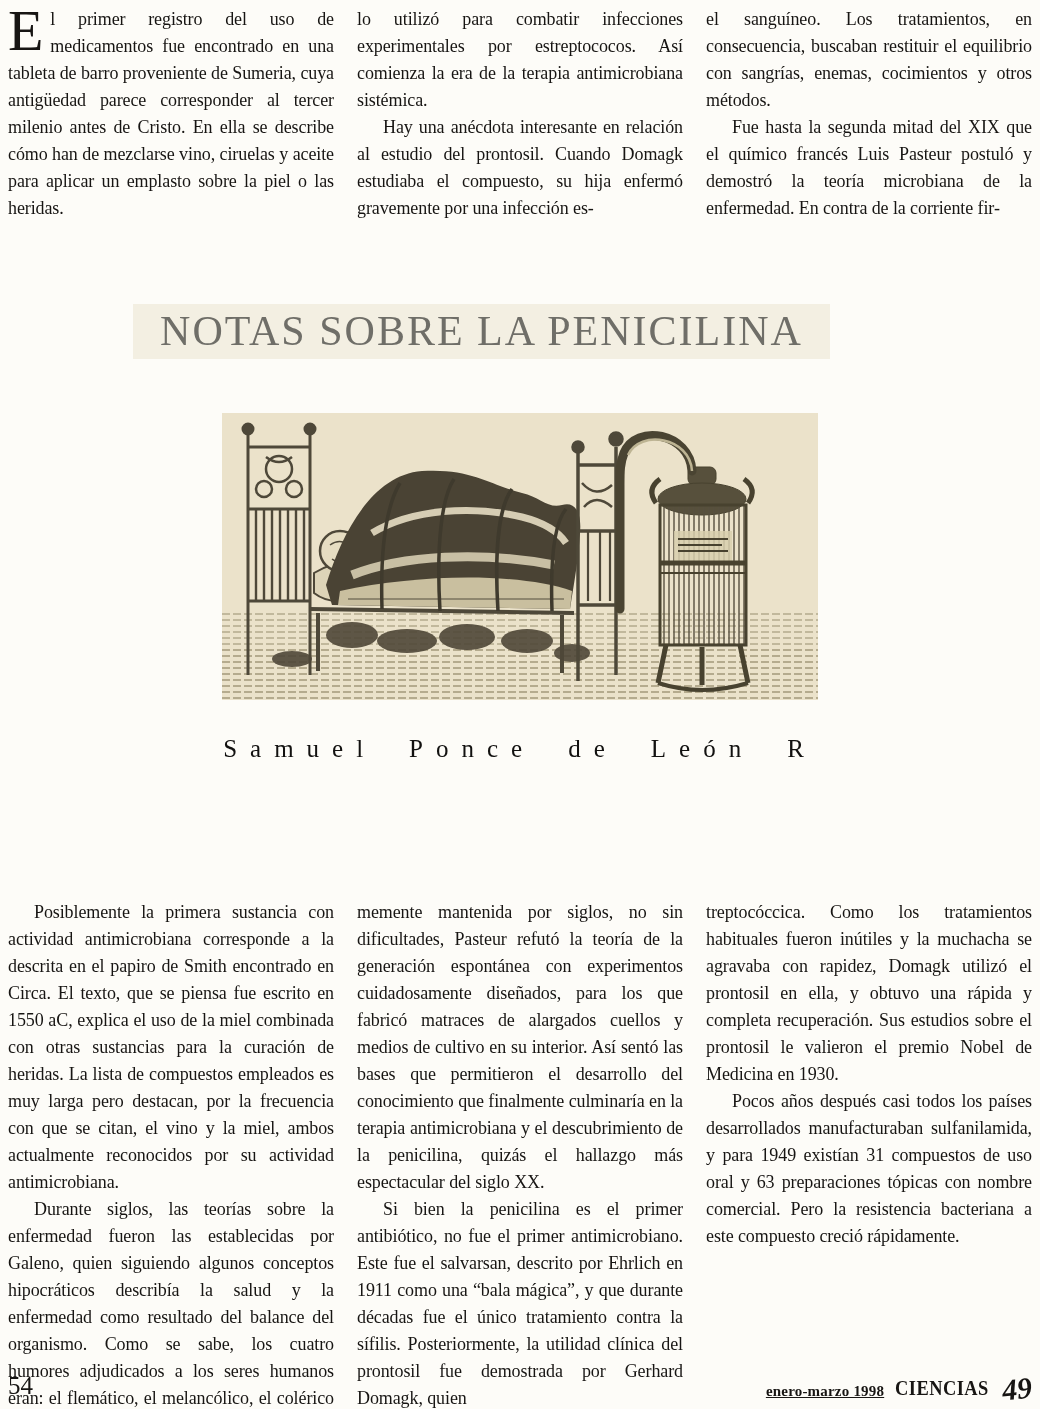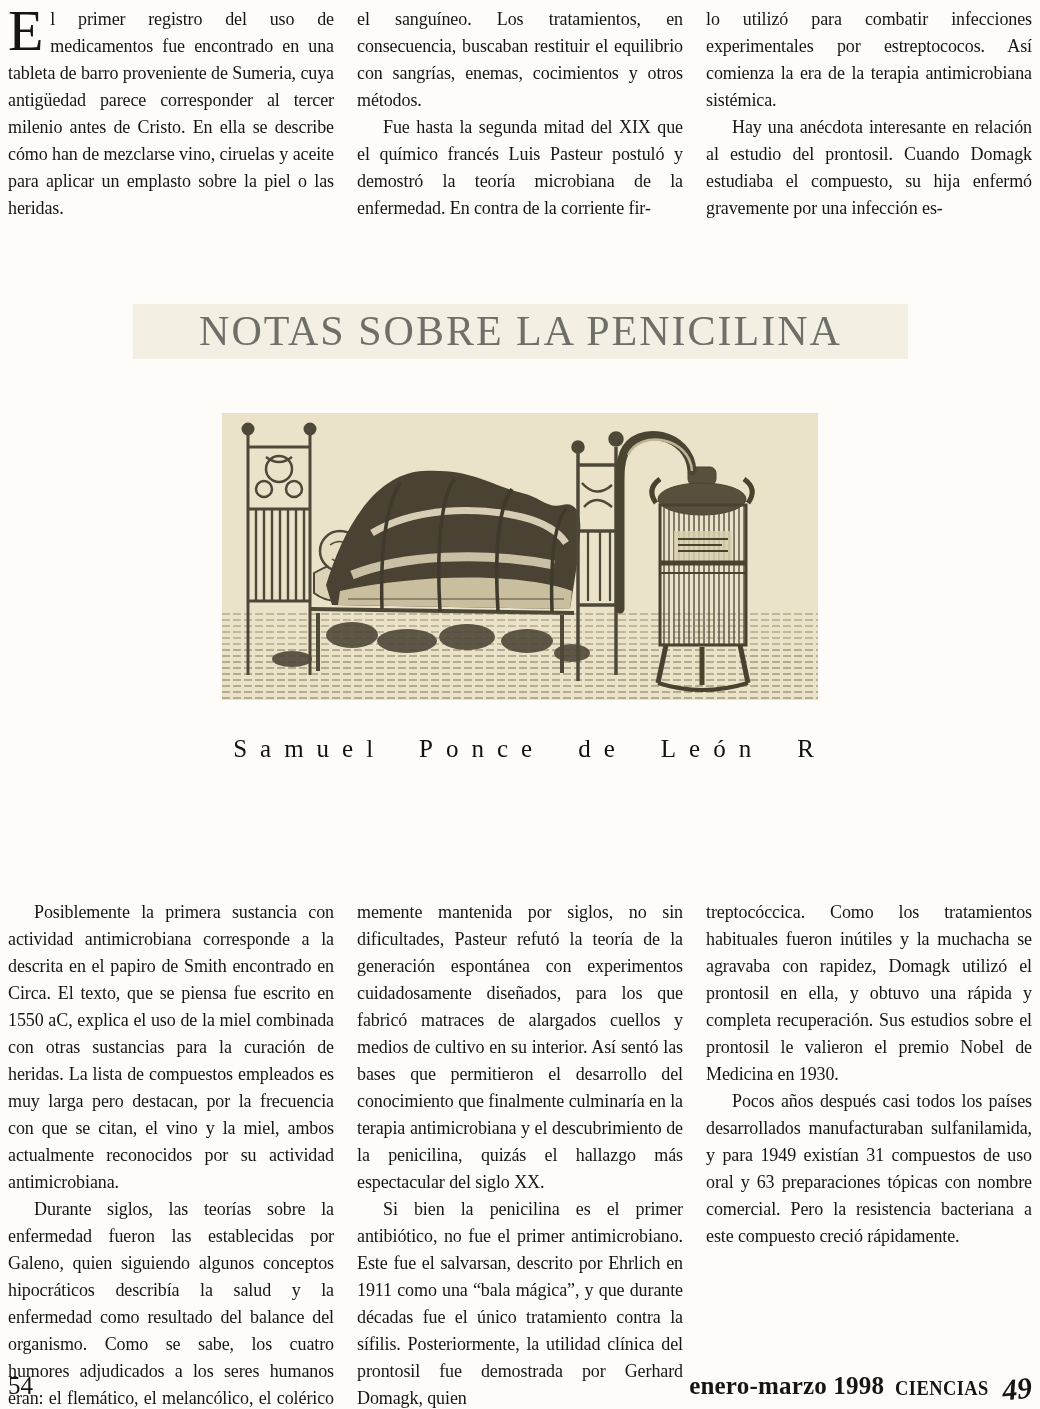--- a/index.html
+++ b/index.html
@@ -33,21 +33,21 @@
     float:left;
     font-size:58px;
     line-height:46px;
     padding:2px 7px 0 0;
     font-weight:400;
   }
   
   .title-banner{
     position:absolute;
     left:133px;top:304px;
-    width:775px;height:55px;
+    width:697px;height:55px;
     background:#f3efe2;
     display:flex;align-items:center;justify-content:center;
   }
   .title-banner span{
     font-size:42px;
     line-height:55px;
     letter-spacing:2px;
     color:#6f6e68;
     white-space:nowrap;
     font-family:"Liberation Serif", serif;
@@ -56,41 +56,41 @@
   .illustration{
     position:absolute;
     left:222px;top:413px;
     width:596px;height:287px;
     background:#ebe2ca;
   }
   .illustration svg{display:block;}
   
   .byline{
     position:absolute;
-    left:232px;top:735px;
+    left:222px;top:735px;
     width:596px;
     text-align:center;
     font-size:25px;
     letter-spacing:0.52em;
     word-spacing:0.55em;
     white-space:nowrap;
     color:#121110;
   }
   
   .footer{
     position:absolute;
     left:8px;top:1372px;
     width:1024px;
     display:flex;
     justify-content:space-between;
     align-items:flex-end;
   }
   .page-num{font-size:25px;font-weight:normal;}
   .footer-right{display:flex;align-items:flex-end;}
-  .issue-date{font-size:25px;font-weight:bold;letter-spacing:0.2px;}
+  .issue-date{font-size:15px;font-weight:bold;letter-spacing:0.2px;text-decoration:underline;}
   .journal-logo{
     font-size:20px;font-weight:bold;letter-spacing:0.5px;
     display:inline-block;transform:scaleX(0.92);
     margin-left:7px;
   }
   .issue-num{
     font-size:30px;font-weight:bold;font-style:italic;
     display:inline-block;transform:rotate(-6deg);
     margin-left:9px;line-height:22px;
   }
@@ -100,26 +100,26 @@
 
 <div class="page">
 
   <div class="cols top">
     <div class="col">
       <p>
         <span class="dropcap">E</span><span>l primer registro del uso de medicamentos fue encontrado en una tableta de barro proveniente de Sumeria, cuya antigüedad parece corresponder al tercer milenio antes de Cristo. En ella se describe cómo han de mezclarse vino, ciruelas y aceite para aplicar un emplasto sobre la piel o las heridas.</span>
       </p>
     </div>
     <div class="col">
+      <p>lo utilizó para combatir infecciones experimentales por estreptococos. Así comienza la era de la terapia antimicrobiana sistémica.</p>
+      <p class="indent">Hay una anécdota interesante en relación al estudio del prontosil. Cuando Domagk estudiaba el compuesto, su hija enfermó gravemente por una infección es-</p>
+    </div>
+    <div class="col">
       <p>el sanguíneo. Los tratamientos, en consecuencia, buscaban restituir el equilibrio con sangrías, enemas, cocimientos y otros métodos.</p>
       <p class="indent">Fue hasta la segunda mitad del XIX que el químico francés Luis Pasteur postuló y demostró la teoría microbiana de la enfermedad. En contra de la corriente fir-</p>
-    </div>
-    <div class="col">
-      <p>lo utilizó para combatir infecciones experimentales por estreptococos. Así comienza la era de la terapia antimicrobiana sistémica.</p>
-      <p class="indent">Hay una anécdota interesante en relación al estudio del prontosil. Cuando Domagk estudiaba el compuesto, su hija enfermó gravemente por una infección es-</p>
     </div>
   </div>
 
   <div class="title-banner">
     <span>NOTAS SOBRE LA PENICILINA</span>
   </div>
 
   <div class="illustration">
     <svg width="596" height="287" viewBox="0 0 596 287" xmlns="http://www.w3.org/2000/svg">
       <defs>

